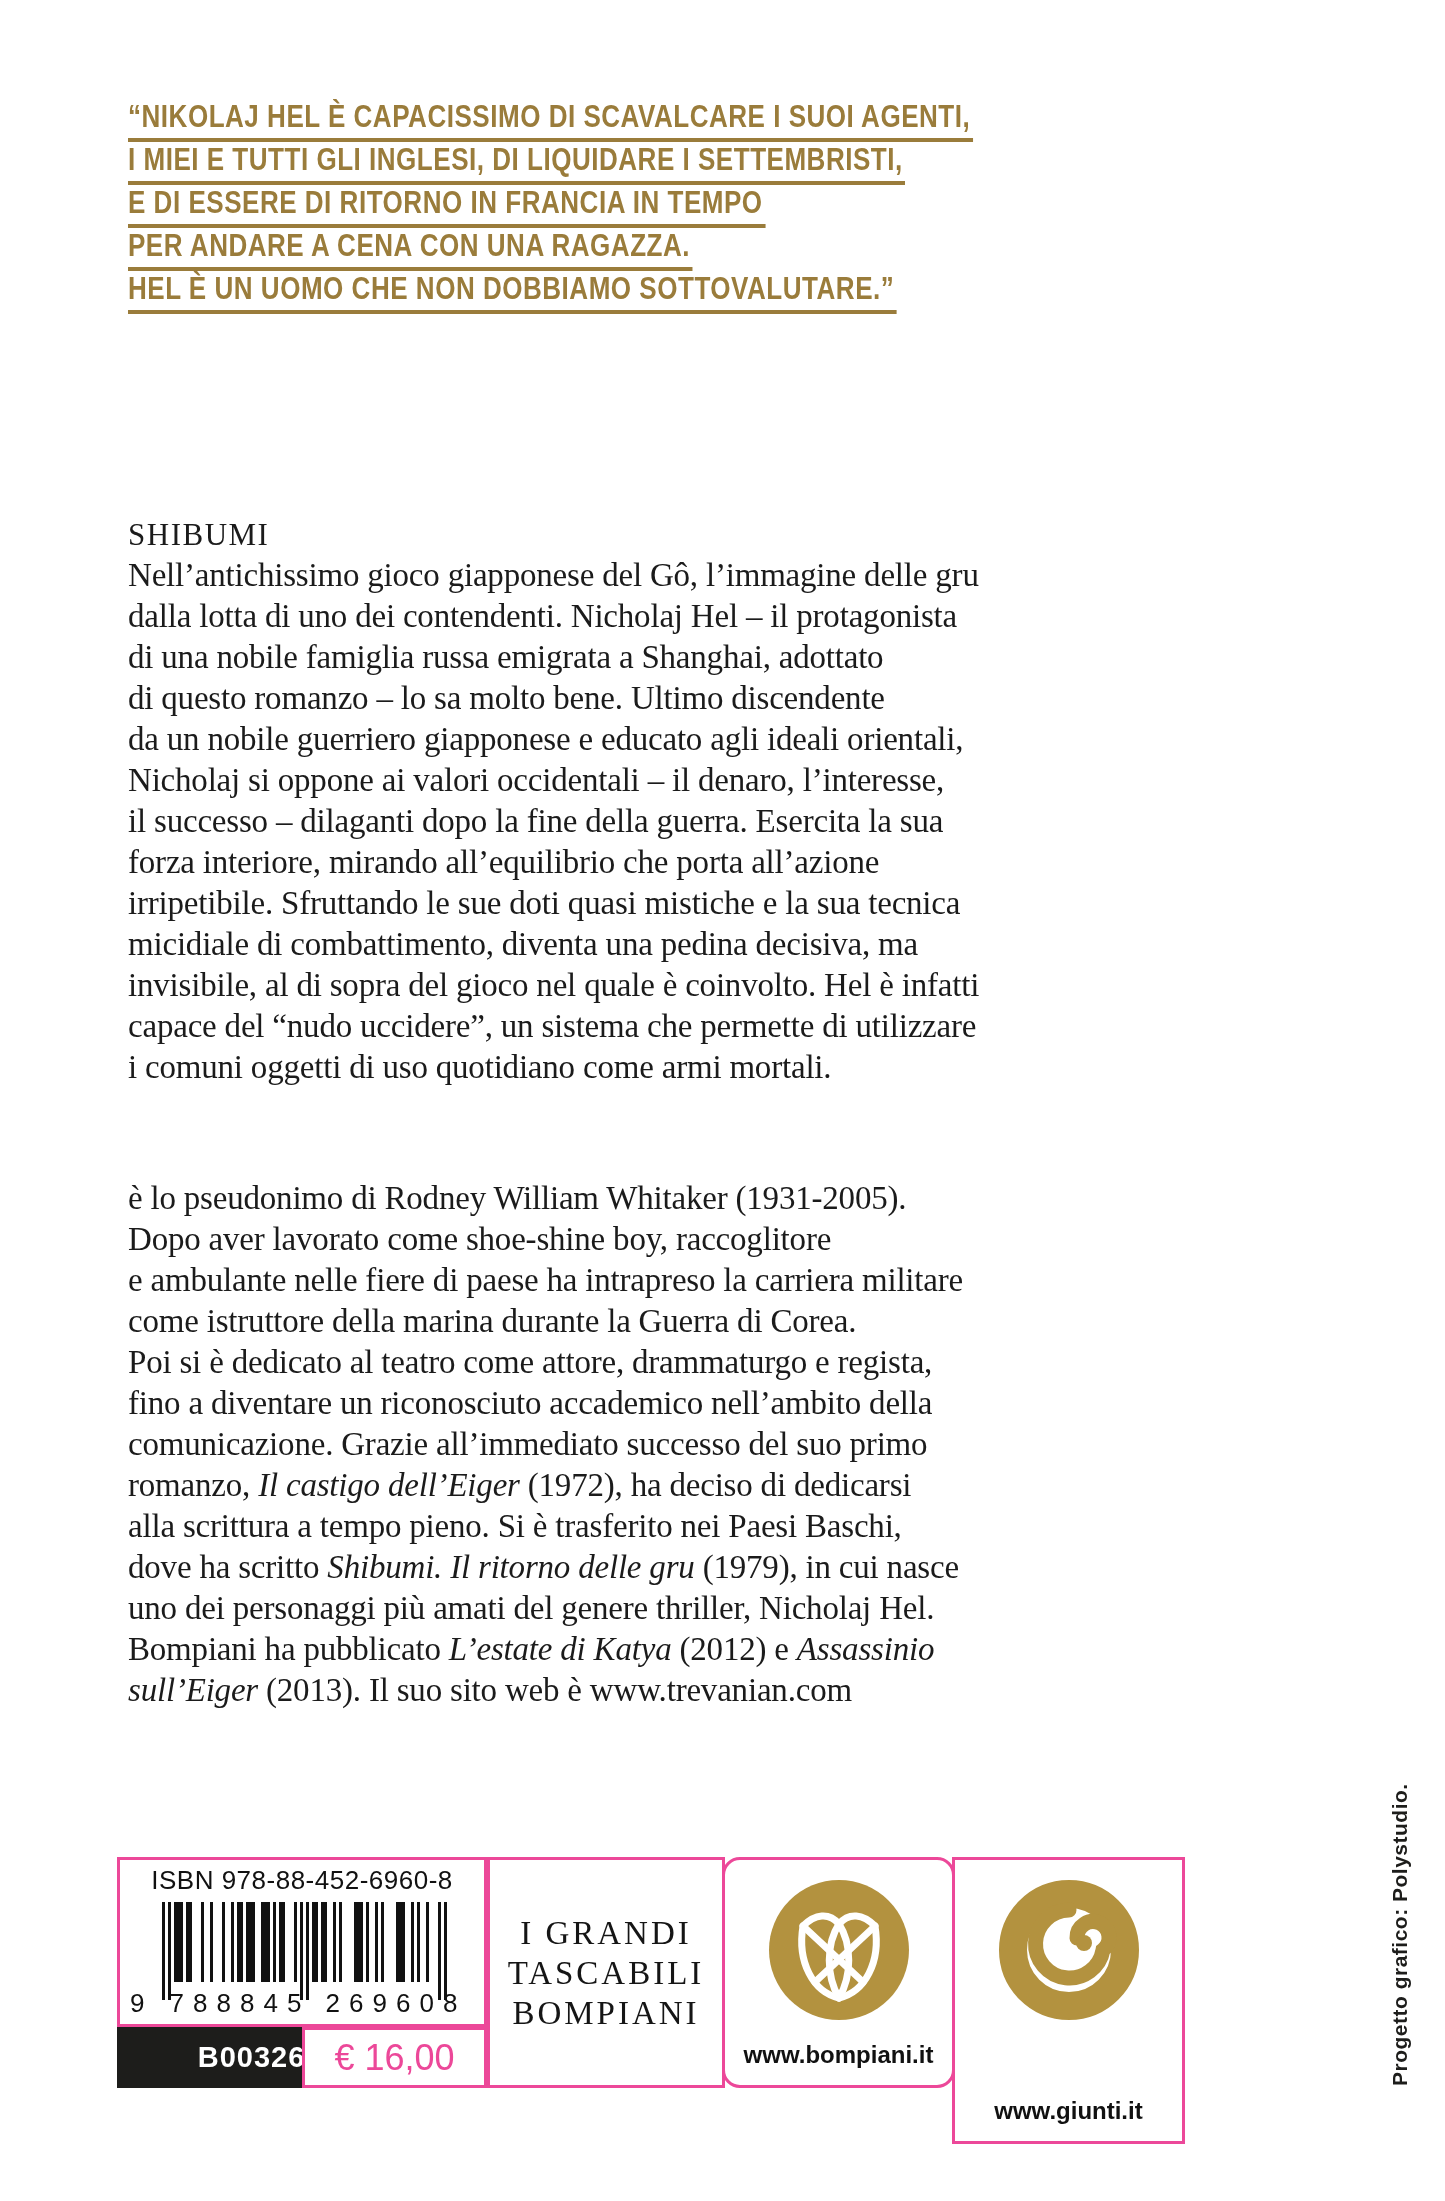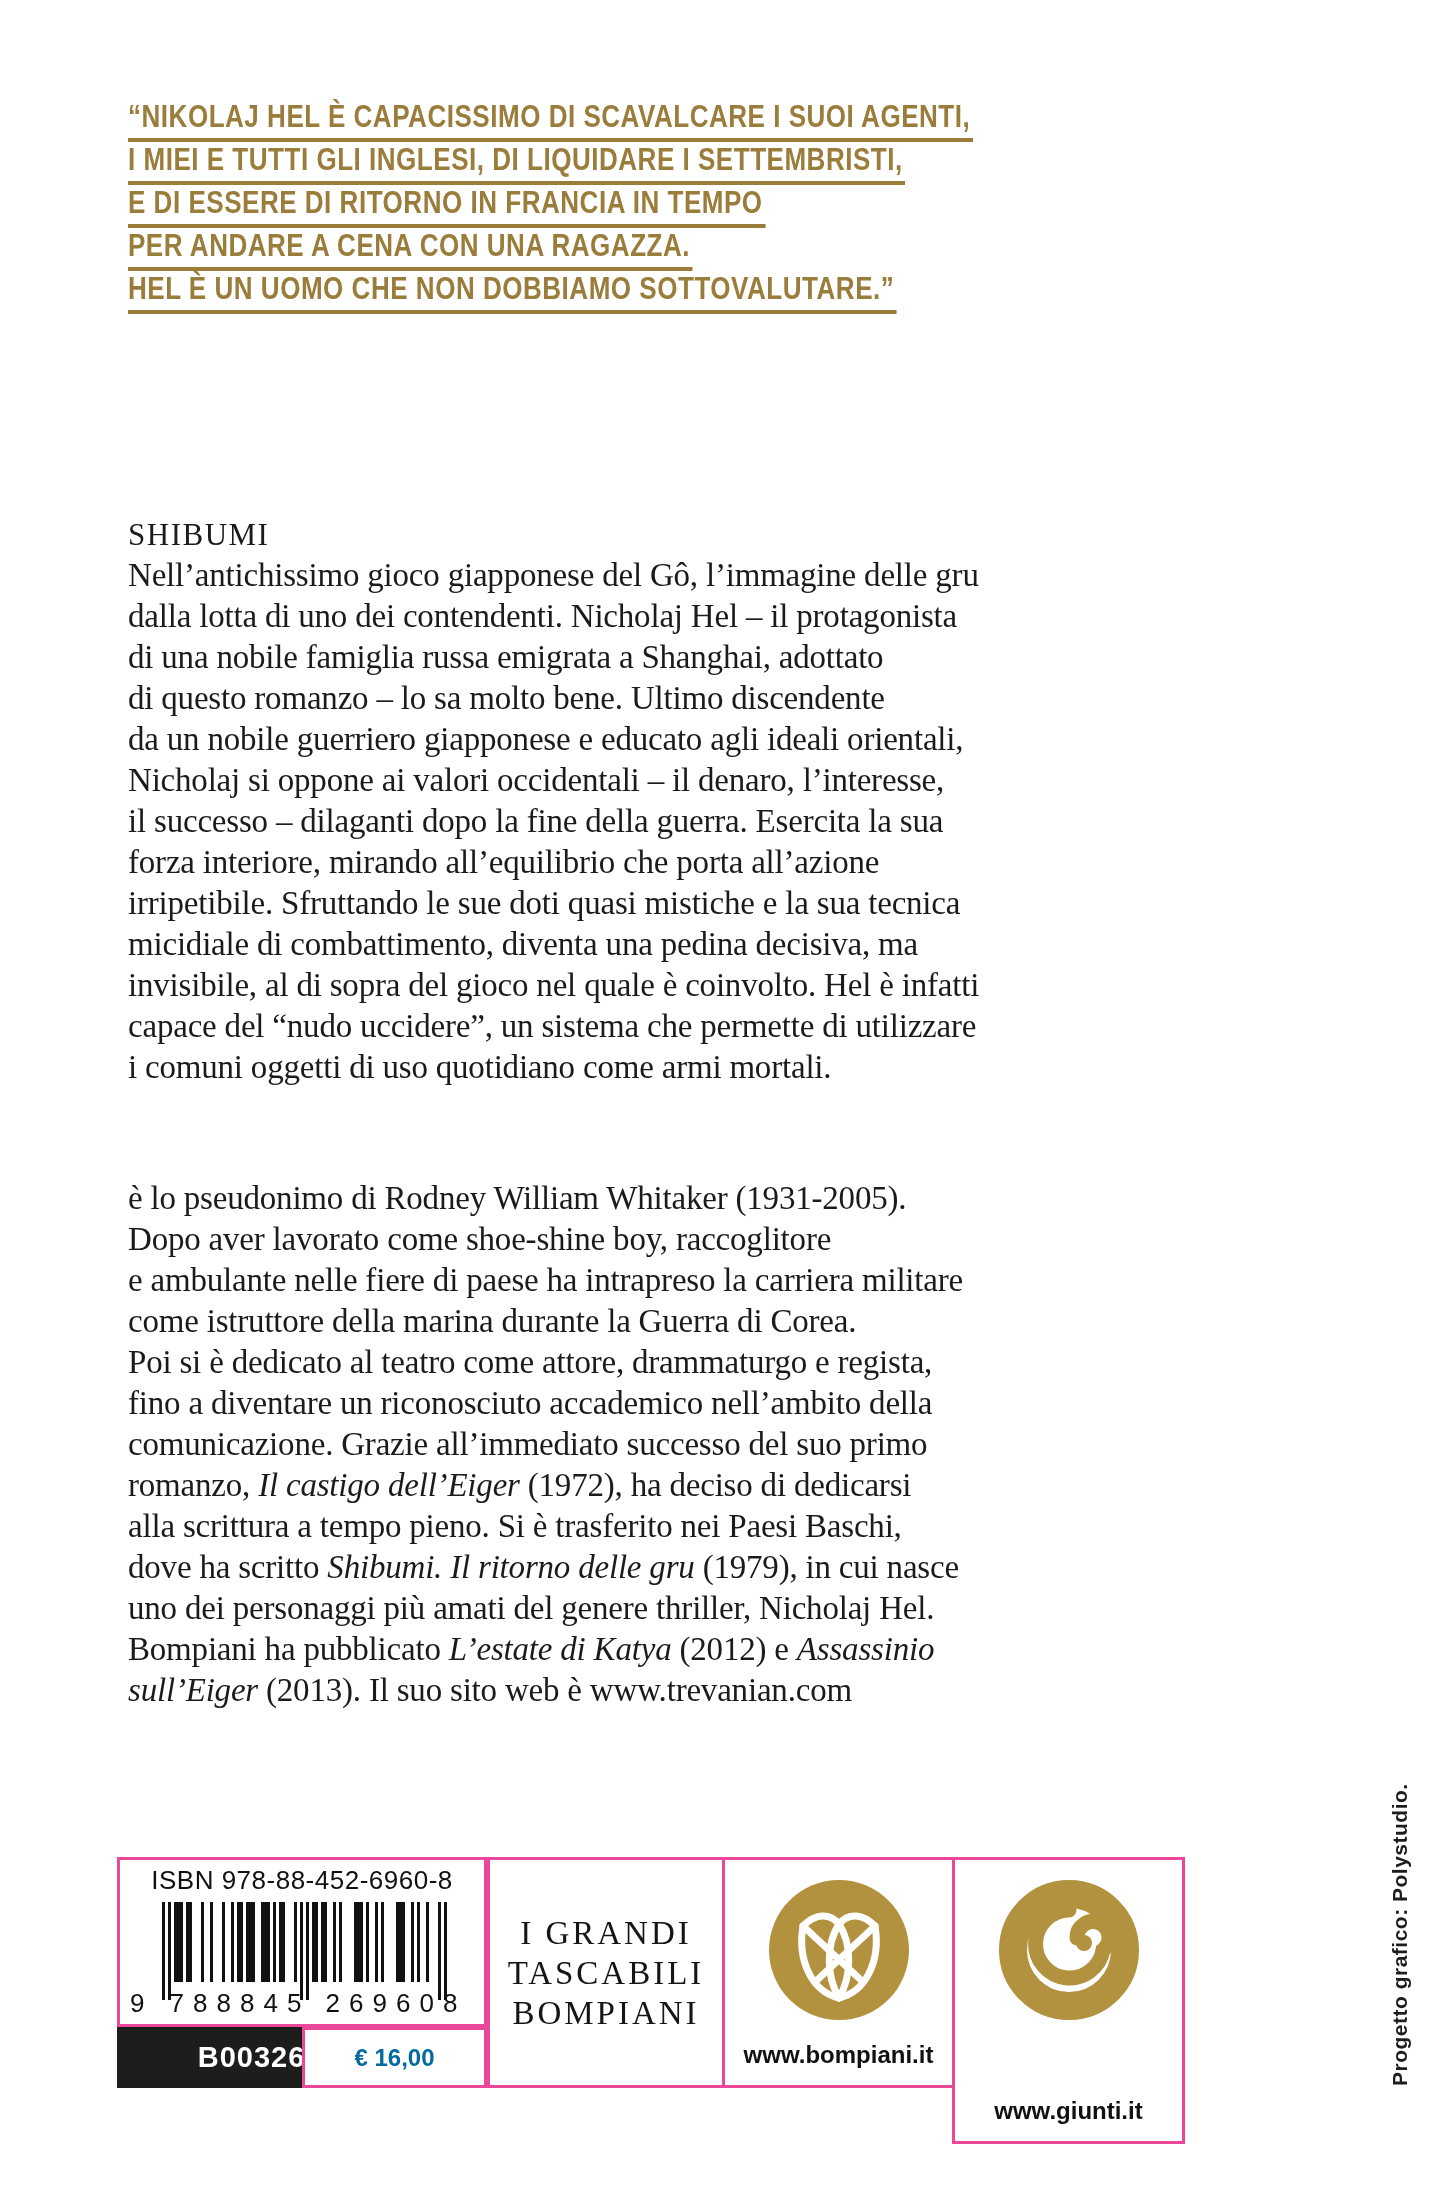--- a/index.html
+++ b/index.html
@@ -27,26 +27,26 @@
   .isbn-label{text-align:center;font-size:26px;letter-spacing:.5px;margin-top:5px;color:#111;}
   #bars-svg{position:absolute;left:42px;top:42px;width:285px;height:100px;}
   .digits{position:absolute;left:10px;top:128px;width:344px;display:flex;align-items:flex-start;
           font-size:26px;color:#111;}
   .digits .d0{width:32px;}
   .digits .dgrp{flex:1;text-align:center;letter-spacing:9px;}
   #code-box{position:absolute;left:117px;top:2027px;width:185px;height:61px;background:#1d1d1b;
             display:flex;align-items:center;justify-content:center;padding-left:42px;}
   #code-box span{color:#fff;font-weight:bold;font-size:29px;letter-spacing:1px;}
   #price-box{left:302px;top:2027px;width:185px;height:61px;display:flex;align-items:center;justify-content:center;}
-  #price-box span{font-weight:bold;font-size:24px;color:#0369a1;}
+  #price-box span{font-weight:normal;font-size:36px;color:#ec4899;}
   #imprint-box{left:487px;top:1857px;width:238px;height:231px;display:flex;flex-direction:column;
                align-items:center;justify-content:center;}
   .imprint-line{font-family:"Liberation Serif",serif;font-size:33px;line-height:40px;
                 letter-spacing:3px;color:#151515;}
-  #bompiani-box{left:722px;top:1857px;width:233px;height:231px;}
+  #bompiani-box{left:722px;top:1857px;width:233px;height:231px;border-radius:18px;}
   #giunti-box{left:952px;top:1857px;width:233px;height:287px;}
   .logo-box{display:flex;flex-direction:column;align-items:center;justify-content:space-between;
             padding:14px 0 16px 0;}
   .logo-svg{width:152px;height:152px;flex:0 0 auto;}
   .site{font-weight:bold;font-size:24px;color:#111;}
 
   
   .credit{position:absolute;left:1388px;top:2086px;transform:rotate(-90deg);transform-origin:0 0;
           white-space:nowrap;font-weight:bold;font-size:21px;letter-spacing:.5px;color:#1d1d1b;}
 </style>

